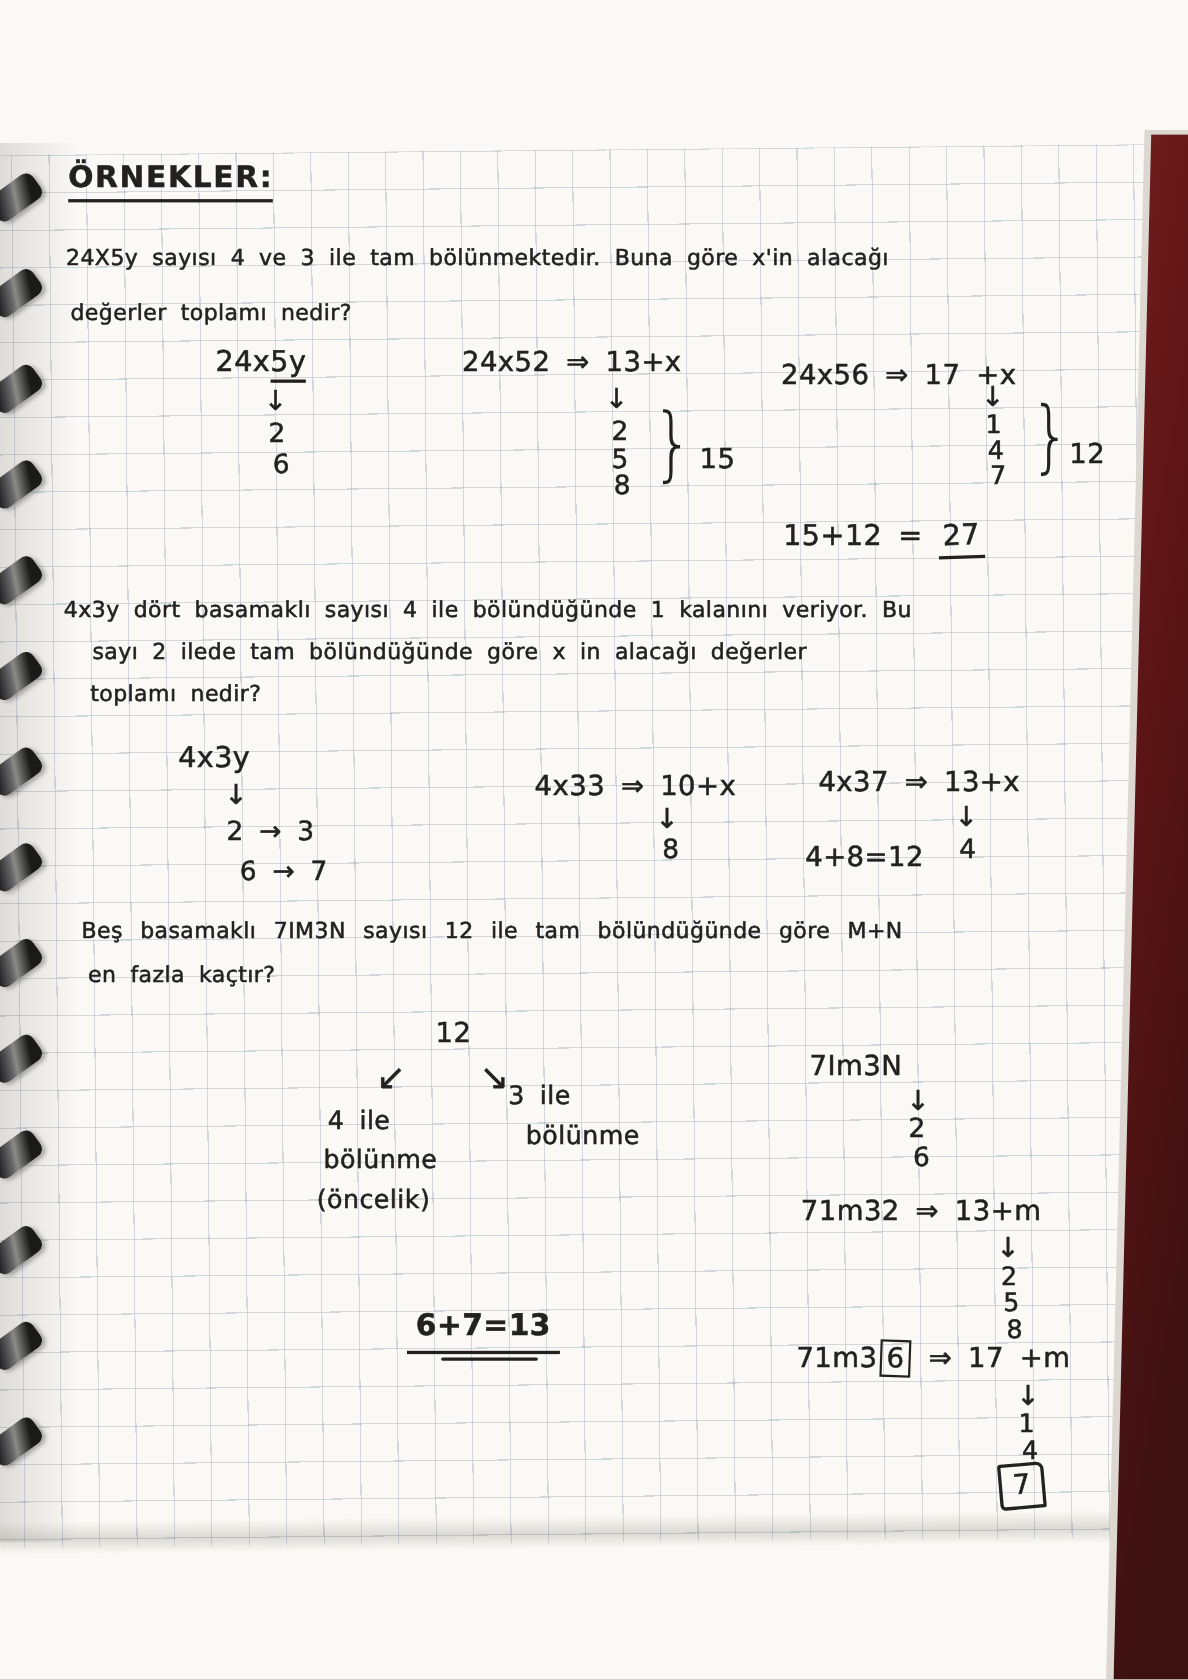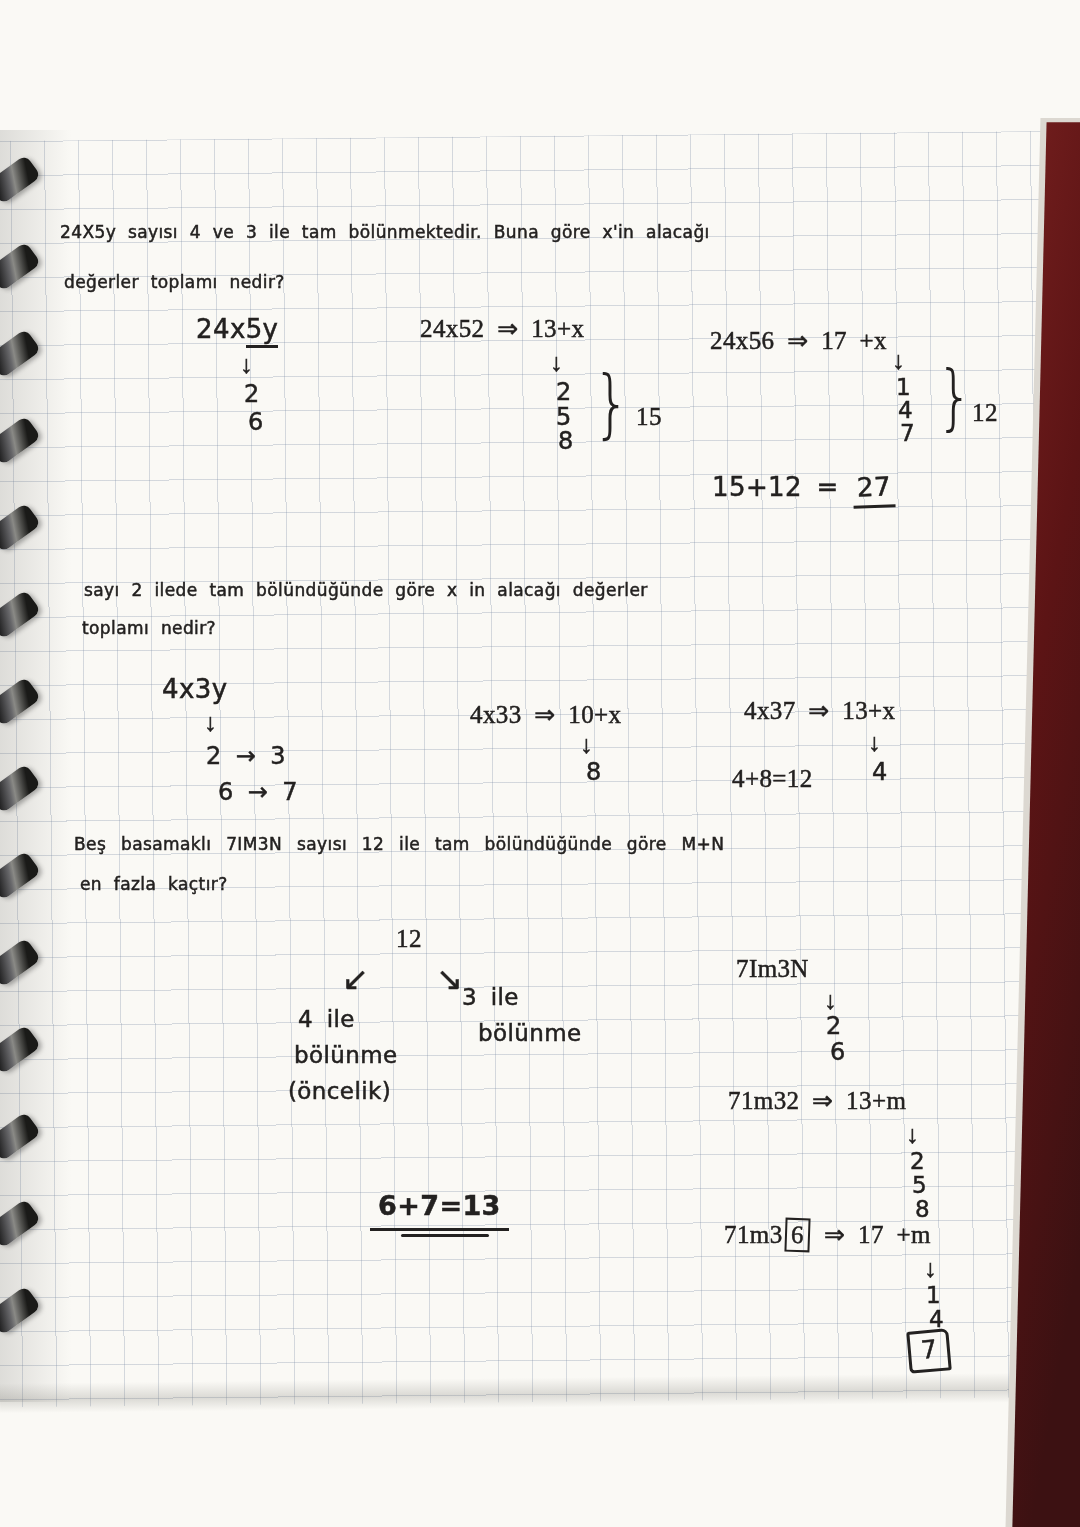--- a/index.html
+++ b/index.html
@@ -37,22 +37,22 @@
   .cover-edge { position:absolute; inset:0; background:#dcd8d1;
     clip-path:polygon(48% 0, 100% 0, 100% 100%, 2% 100%); }
   .cover-dark { position:absolute; inset:0;
     background:linear-gradient(100deg,#77201f 0%,#5c1415 40%,#3c1112 85%);
     clip-path:polygon(56% 0.3%, 100% 0.3%, 100% 100%, 11% 100%); }
   
   .hw {
     position:absolute; letter-spacing:.4px; word-spacing:6px;
     -webkit-text-stroke:.5px currentColor; white-space:nowrap; line-height:1.2;
   }
-  .stmt { font-size:17px; }
-  .math { font-size:25px;font-family:Liberation Serif, serif; }
+  .stmt { font-size:20px; }
+  .math { font-size:25px; }
   .blk  { position:absolute; }
   .blk span.hw { position:absolute; }
   .title {
     position:absolute; left:62px; top:146px; font-size:27px; font-weight:bold;
     letter-spacing:1.5px; padding-bottom:4px; border-bottom:3.5px solid #232120;
     -webkit-text-stroke:.4px currentColor;
   }
   .undpart { border-bottom:3px solid #232120; padding-bottom:1px; }
   .und { display:inline-block; border-bottom:3px solid #232120; padding:0 4px 2px; transform:rotate(-2deg); }
   .brace { font-size:74px; font-weight:200; line-height:1; transform:scaleX(.8); -webkit-text-stroke:0; }
@@ -80,20 +80,21 @@
   <div class="coil" style="top:601px"></div>
   <div class="coil" style="top:688px"></div>
   <div class="coil" style="top:775px"></div>
   <div class="coil" style="top:862px"></div>
   <div class="coil" style="top:949px"></div>
   <div class="coil" style="top:1036px"></div>
   <div class="coil" style="top:1123px"></div>
   <div class="coil" style="top:1210px"></div>
   <div class="coil" style="top:1297px"></div>
 
+  <div class="title">ÖRNEKLER:</div>
 
   <div class="hw stmt" style="left:60px;top:222px">24X5y sayısı 4 ve 3 ile tam bölünmektedir. Buna göre x'in alacağı</div>
   <div class="hw stmt" style="left:64px;top:272px">değerler toplamı nedir?</div>
 
   <div class="blk" style="left:178px;top:314px;width:160px;height:140px">
     <span class="hw" style="left:18px;top:0;font-size:26px"><span>24x</span><span class="undpart">5y</span></span>
     <span class="hw math" style="left:62px;top:36px">↓</span>
     <span class="hw" style="left:66px;top:66px;font-size:24px">2</span>
     <span class="hw" style="left:70px;top:94px;font-size:24px">6</span>
   </div>
@@ -113,31 +114,32 @@
     <span class="hw math" style="left:182px;top:36px">↓</span>
     <span class="hw" style="left:186px;top:64px;font-size:23px">1</span>
     <span class="hw" style="left:188px;top:87px;font-size:23px">4</span>
     <span class="hw" style="left:190px;top:110px;font-size:23px">7</span>
     <span class="hw brace" style="left:222px;top:50px;font-size:72px">}</span>
     <span class="hw math" style="left:262px;top:88px">12</span>
   </div>
 
   <div class="hw" style="left:712px;top:472px;font-size:26px"><span>15+12 =</span> <span class="und">27</span></div>
 
+  <div class="hw stmt" style="left:58px;top:542px">4x3y dört basamaklı sayısı 4 ile bölündüğünde 1 kalanını veriyor. Bu</div>
   <div class="hw stmt" style="left:84px;top:580px">sayı 2 ilede tam bölündüğünde göre x in alacağı değerler</div>
   <div class="hw stmt" style="left:82px;top:618px">toplamı nedir?</div>
 
   <div class="blk" style="left:162px;top:674px;width:200px;height:150px">
     <span class="hw" style="left:0;top:0;font-size:26px">4x3y</span>
     <span class="hw math" style="left:42px;top:34px">↓</span>
     <span class="hw" style="left:44px;top:68px;font-size:24px">2 → 3</span>
     <span class="hw" style="left:56px;top:104px;font-size:24px">6 → 7</span>
   </div>
 
-  <div class="blk" style="left:470px;top:700px;width:220px;height:110px">
+  <div class="blk" style="left:486px;top:700px;width:220px;height:110px">
     <span class="hw math" style="left:0;top:0">4x33 ⇒ 10+x</span>
     <span class="hw math" style="left:110px;top:30px">↓</span>
     <span class="hw" style="left:116px;top:58px;font-size:24px">8</span>
   </div>
 
   <div class="blk" style="left:744px;top:696px;width:220px;height:110px">
     <span class="hw math" style="left:0;top:0">4x37 ⇒ 13+x</span>
     <span class="hw math" style="left:124px;top:32px">↓</span>
     <span class="hw" style="left:128px;top:62px;font-size:24px">4</span>
   </div>

